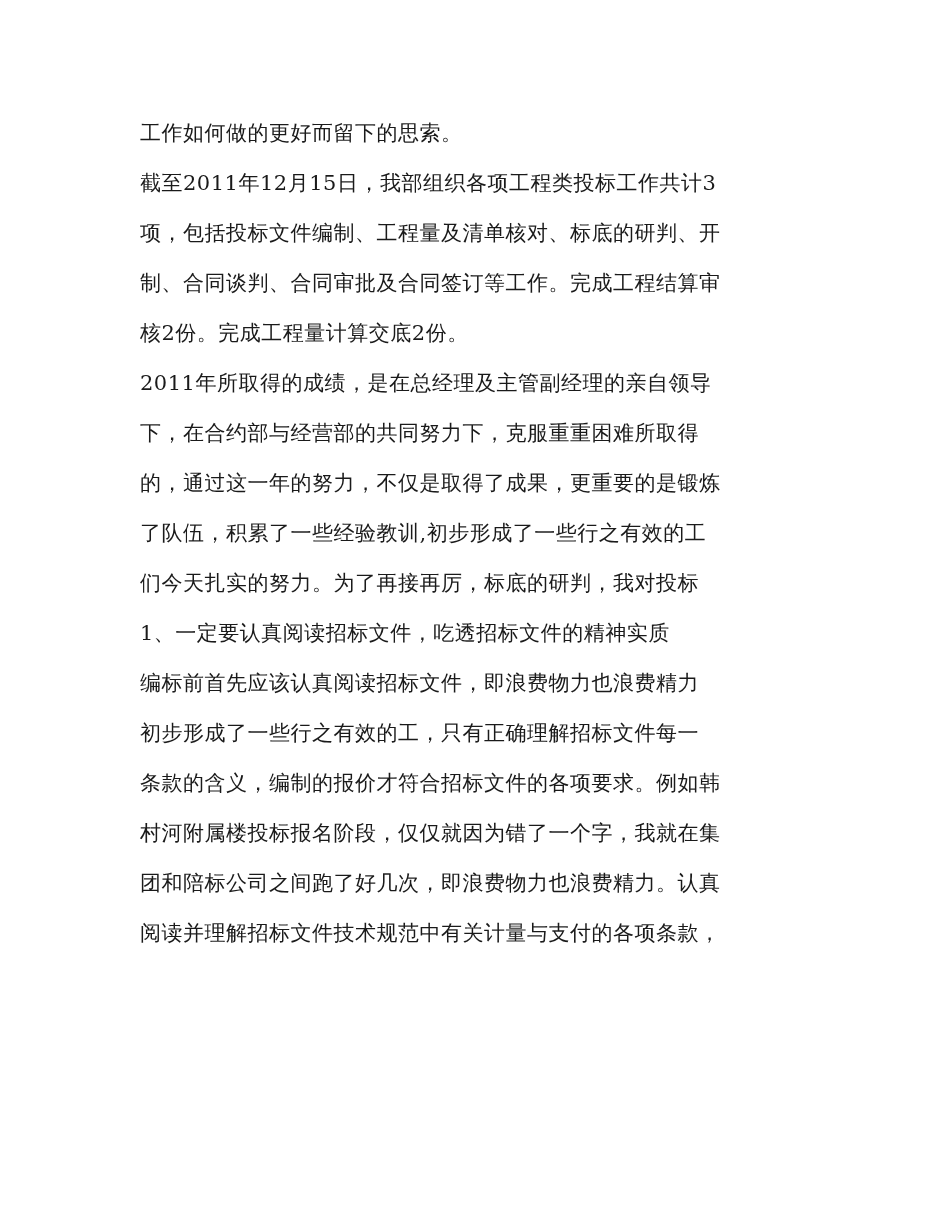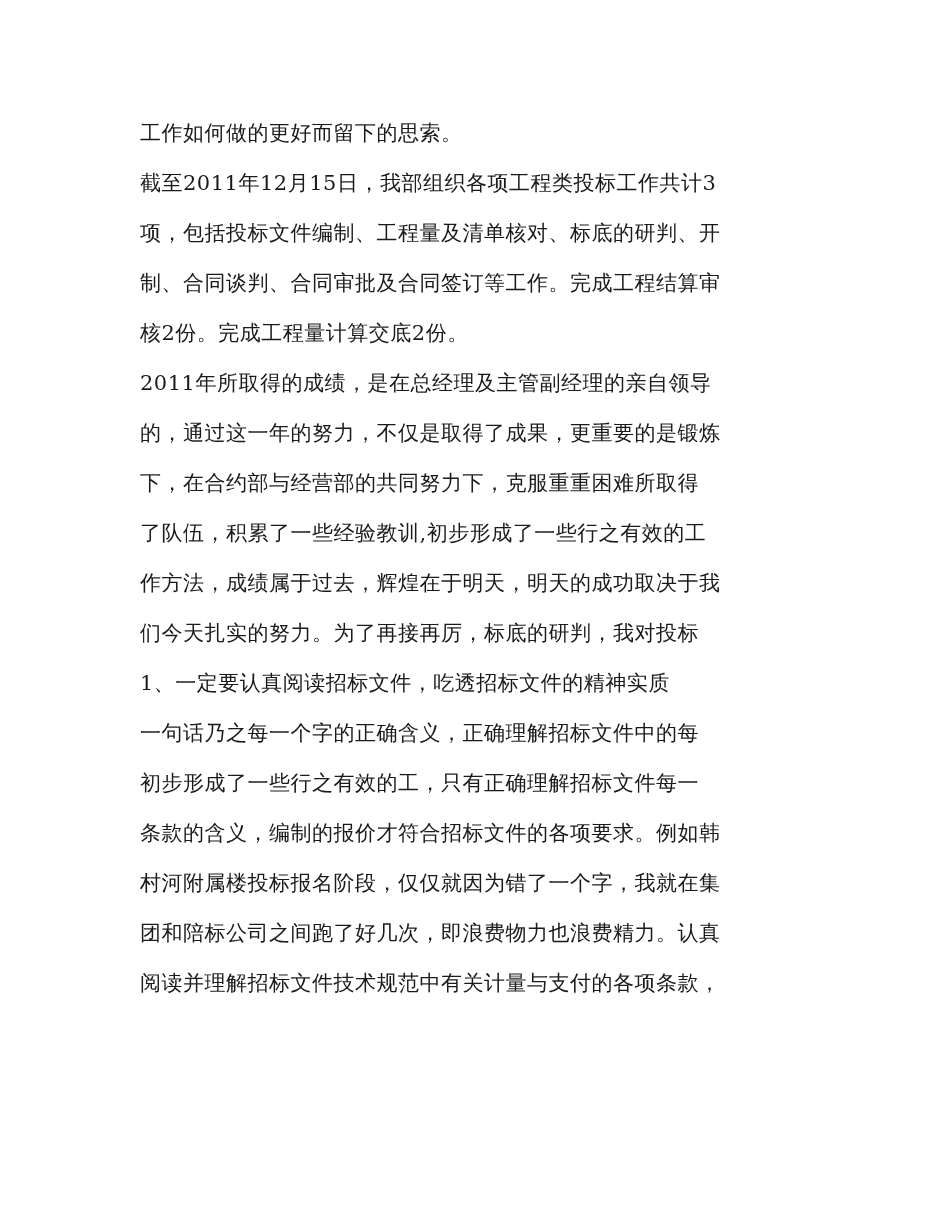--- a/index.html
+++ b/index.html
@@ -32,25 +32,24 @@
 </head>
 <body>
 
 <div class="page">
   <div class="line">工作如何做的更好而留下的思索。</div>
   <div class="line">截至2011年12月15日，我部组织各项工程类投标工作共计3</div>
   <div class="line">项，包括投标文件编制、工程量及清单核对、标底的研判、开</div>
   <div class="line">制、合同谈判、合同审批及合同签订等工作。完成工程结算审</div>
   <div class="line">核2份。完成工程量计算交底2份。</div>
   <div class="line">2011年所取得的成绩，是在总经理及主管副经理的亲自领导</div>
+  <div class="line">下，在合约部与经营部的共同努力下，克服重重困难所取得</div>
   <div class="line">的，通过这一年的努力，不仅是取得了成果，更重要的是锻炼</div>
-  <div class="line">下，在合约部与经营部的共同努力下，克服重重困难所取得</div>
   <div class="line">了队伍，积累了一些经验教训,初步形成了一些行之有效的工</div>
-  <div class="line">作方法，成绩属于过去，辉煌在于明天，明天的成功取决于我</div>
   <div class="line">们今天扎实的努力。为了再接再厉，标底的研判，我对投标</div>
   <div class="line">1、一定要认真阅读招标文件，吃透招标文件的精神实质</div>
-  <div class="line">一句话乃之每一个字的正确含义，正确理解招标文件中的每</div>
+  <div class="line">编标前首先应该认真阅读招标文件，即浪费物力也浪费精力</div>
   <div class="line">初步形成了一些行之有效的工，只有正确理解招标文件每一</div>
   <div class="line">条款的含义，编制的报价才符合招标文件的各项要求。例如韩</div>
   <div class="line">村河附属楼投标报名阶段，仅仅就因为错了一个字，我就在集</div>
   <div class="line">团和陪标公司之间跑了好几次，即浪费物力也浪费精力。认真</div>
   <div class="line">阅读并理解招标文件技术规范中有关计量与支付的各项条款，</div>
 </div>
 
 </body></html>

